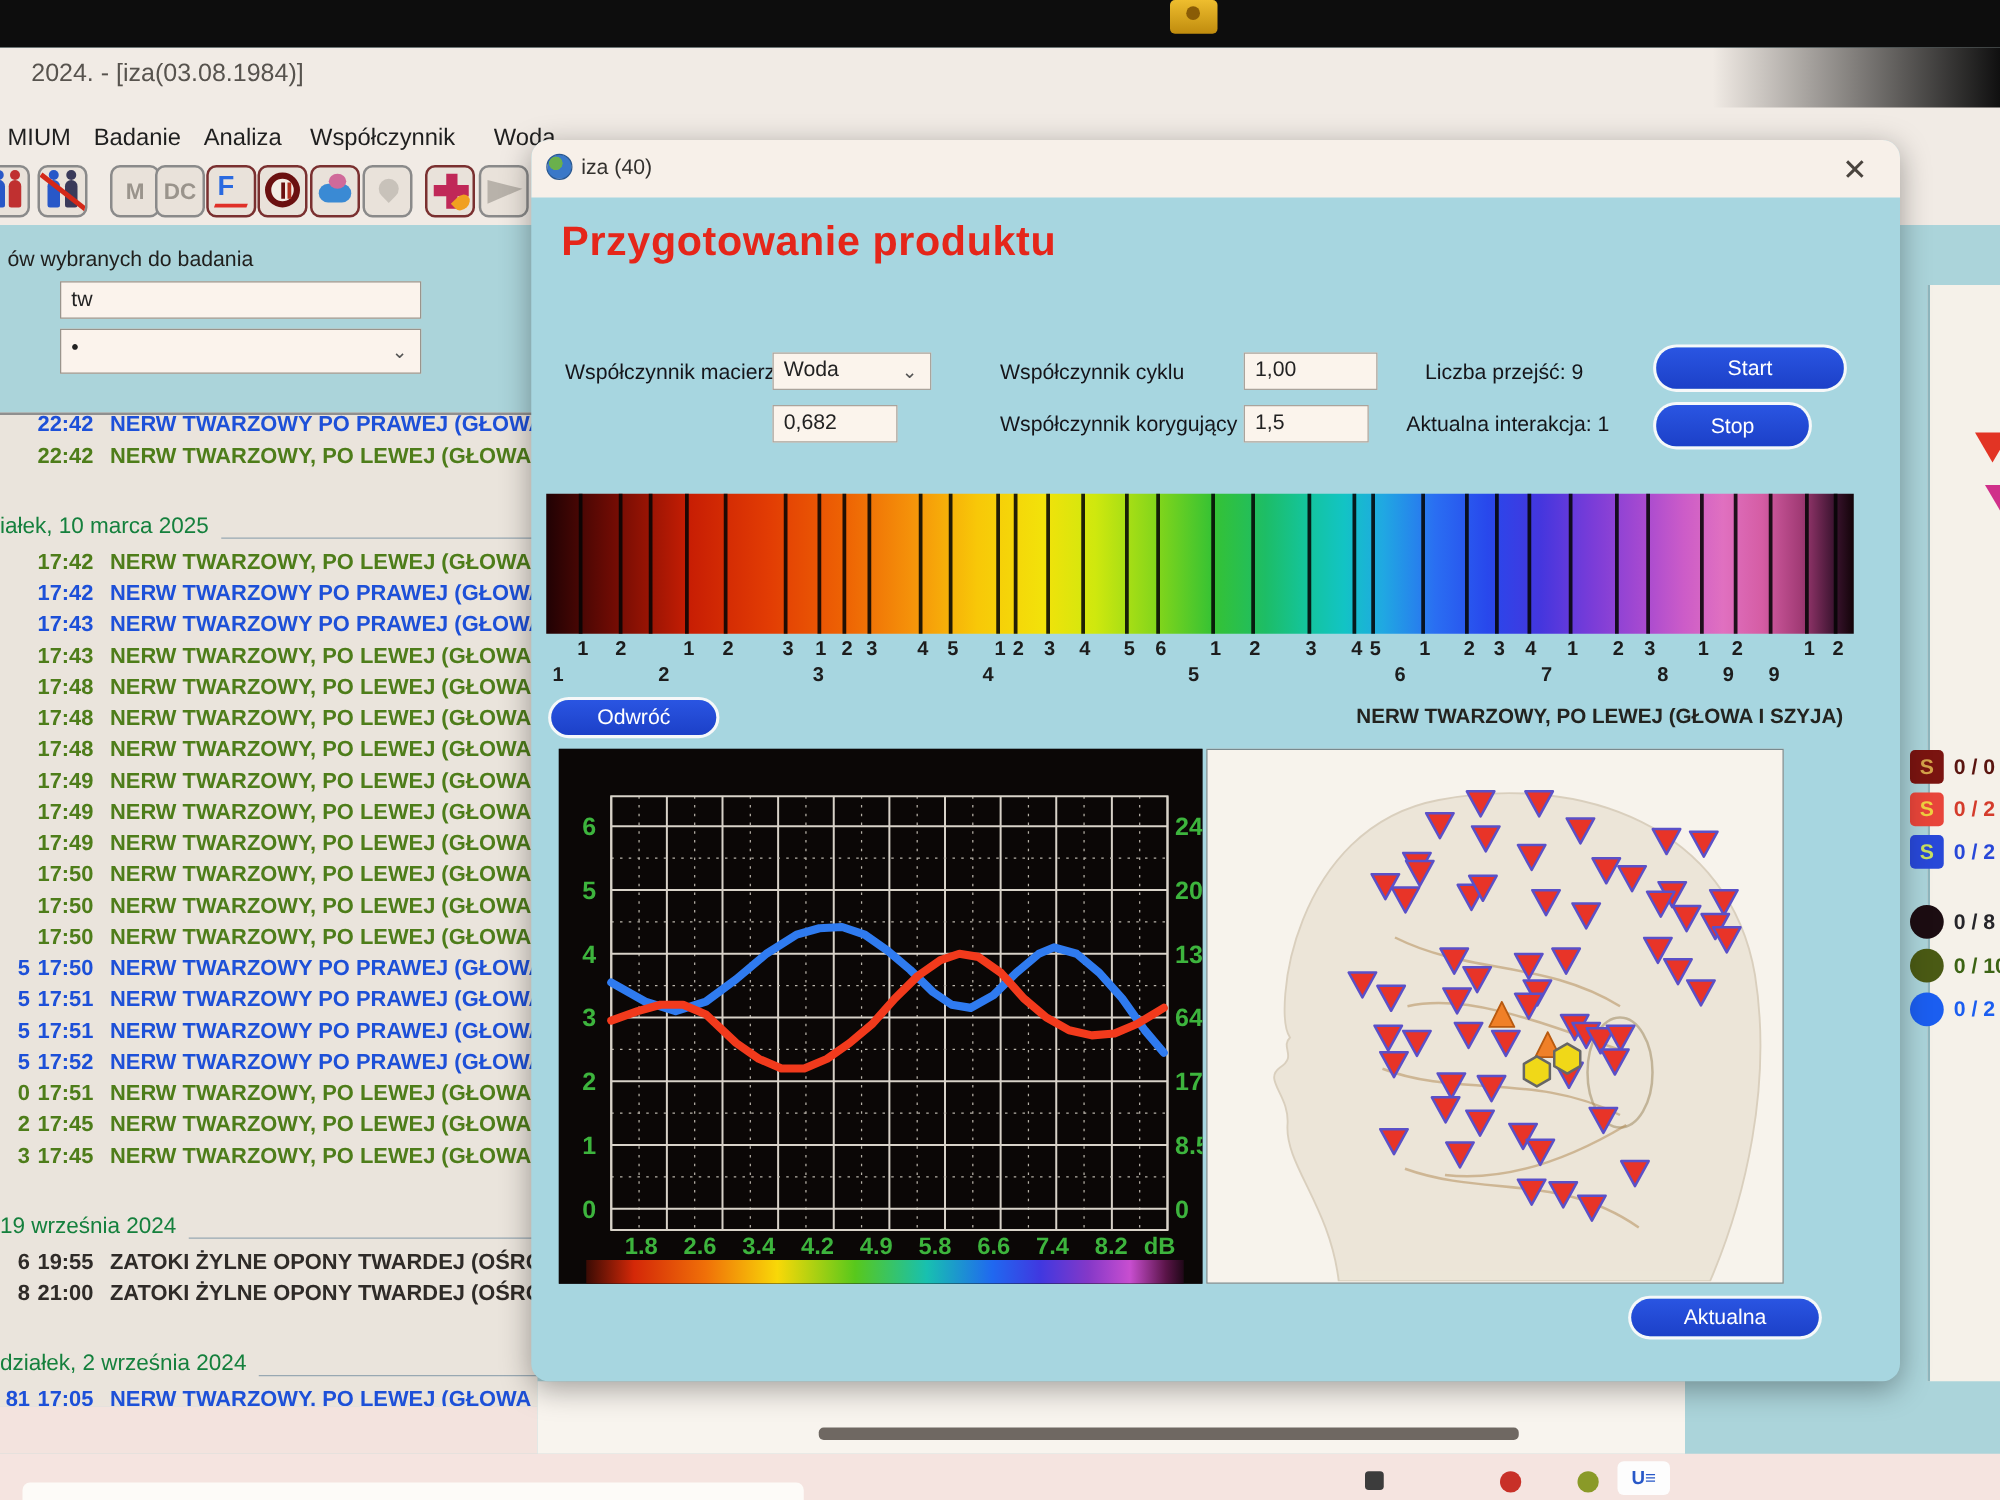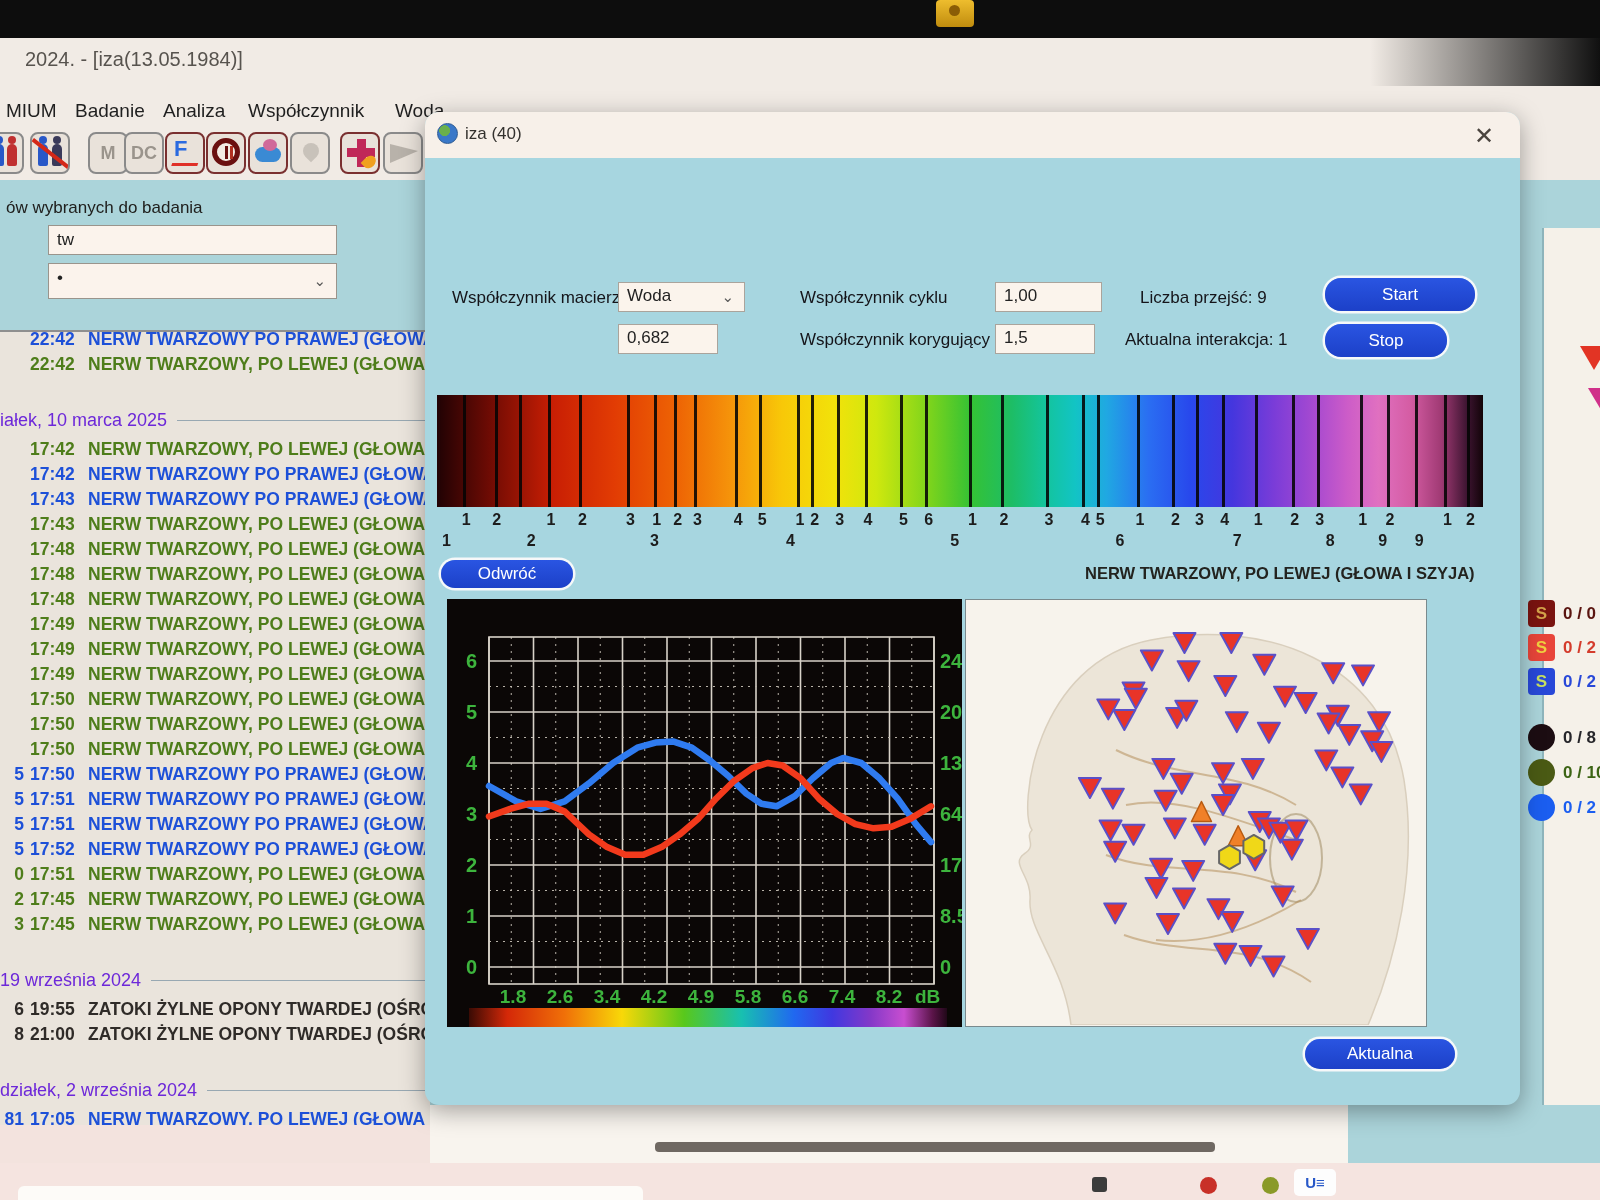--- a/index.html
+++ b/index.html
@@ -40,21 +40,21 @@
 .panel-label{position:absolute;left:6px;top:198px;font-size:17px;color:#20201e}
 .field{position:absolute;background:#fbf3ec;border:1px solid #9a948c;font-size:17px;color:#222;padding:4px 8px}
 .combo-chevron{position:absolute;right:10px;top:8px;color:#555;font-size:15px}
 
 
 .list-panel{position:absolute;left:0;top:330px;width:430px;height:795px;background:#eae4dc;border-top:2px solid #8f8f8f;overflow:hidden}
 .lrow{position:absolute;left:0;width:460px;height:25px;display:flex;font-size:17.5px;font-weight:bold;white-space:nowrap}
 .lrow .num{width:30px;text-align:right;padding-right:6px;flex:none}
 .lrow .time{width:58px;flex:none}
 .lrow.b{color:#1d50d8}.lrow.g{color:#4e7d1a}.lrow.k{color:#2f2b28}
-.lsep{position:absolute;left:0;width:430px;height:22px;display:flex;align-items:center;font-size:18px;color:#6d28d9;white-space:nowrap}
+.lsep{position:absolute;left:0;width:430px;height:22px;display:flex;align-items:flex-end;font-size:18px;color:#15803d;white-space:nowrap}
 .lsep .line{flex:1;border-top:1.5px solid #98a8b2;margin-left:10px}
 
 
 .below-dialog{position:absolute;left:430px;top:1105px;width:918px;height:58px;background:#f8f4ee}
 .below-dialog .bar{position:absolute;left:225px;top:37px;width:560px;height:10px;background:#6f6862;border-radius:4px}
 .below-list{position:absolute;left:0;top:1125px;width:430px;height:38px;background:#f3e3de}
 .taskbar{position:absolute;left:0;top:1163px;width:1600px;height:37px;background:#f5e4e0}
 .tb-preview{position:absolute;left:18px;top:23px;width:625px;height:14px;background:#fdfbf8;border-radius:6px 6px 0 0}
 .tb-sq{position:absolute;left:1092px;top:14px;width:15px;height:15px;background:#3c3c3c;border-radius:3px}
 .tb-red{position:absolute;left:1200px;top:14px;width:17px;height:17px;background:#c83028;border-radius:50%}
@@ -92,21 +92,21 @@
 <body>
 
 <div id="screen">
 
   <div class="bezel">
     <div class="sticker"></div>
   </div>
   <div class="bezel-corner"></div>
 
   <div class="titlebar">
-    <div class="win-title">2024. - [iza(13.05.1984)]</div>
+    <div class="win-title">2024. - [iza(03.08.1984)]</div>
     <div class="menubar">
       <span class="menu-item" style="left:6px">MIUM</span>
       <span class="menu-item" style="left:75px">Badanie</span>
       <span class="menu-item" style="left:163px">Analiza</span>
       <span class="menu-item" style="left:248px">Współczynnik</span>
       <span class="menu-item" style="left:395px">Woda</span>
     </div>
     <div class="toolbar">
       <div class="tool" style="left:-16px">
         <span class="pers" style="left:8px;background:#2858c8"></span>
@@ -333,20 +333,21 @@
     <div class="tb-olive"></div>
     <div class="tb-app">U≡</div>
   </div>
 
   <div class="dialog">
     <div class="dlg-titlebar">
       <span class="globe"></span>
       <span class="dlg-title">iza (40)</span>
       <span class="dlg-close">✕</span>
     </div>
+    <div class="dlg-heading">Przygotowanie produktu</div>
 
     <div class="flabel" style="left:27px;top:176px">Współczynnik macierzy</div>
     <div class="finput" style="left:193px;top:170px;width:127px">
       <span>Woda</span>
       <span class="combo-chevron" style="top:5px">⌄</span>
     </div>
     <div class="flabel" style="left:375px;top:176px">Współczynnik cyklu</div>
     <div class="finput" style="left:570px;top:170px;width:107px">1,00</div>
     <div class="flabel" style="left:715px;top:176px">Liczba przejść: 9</div>
     <div class="btn" style="left:900px;top:166px;width:150px;height:33px;line-height:33px">Start</div>

